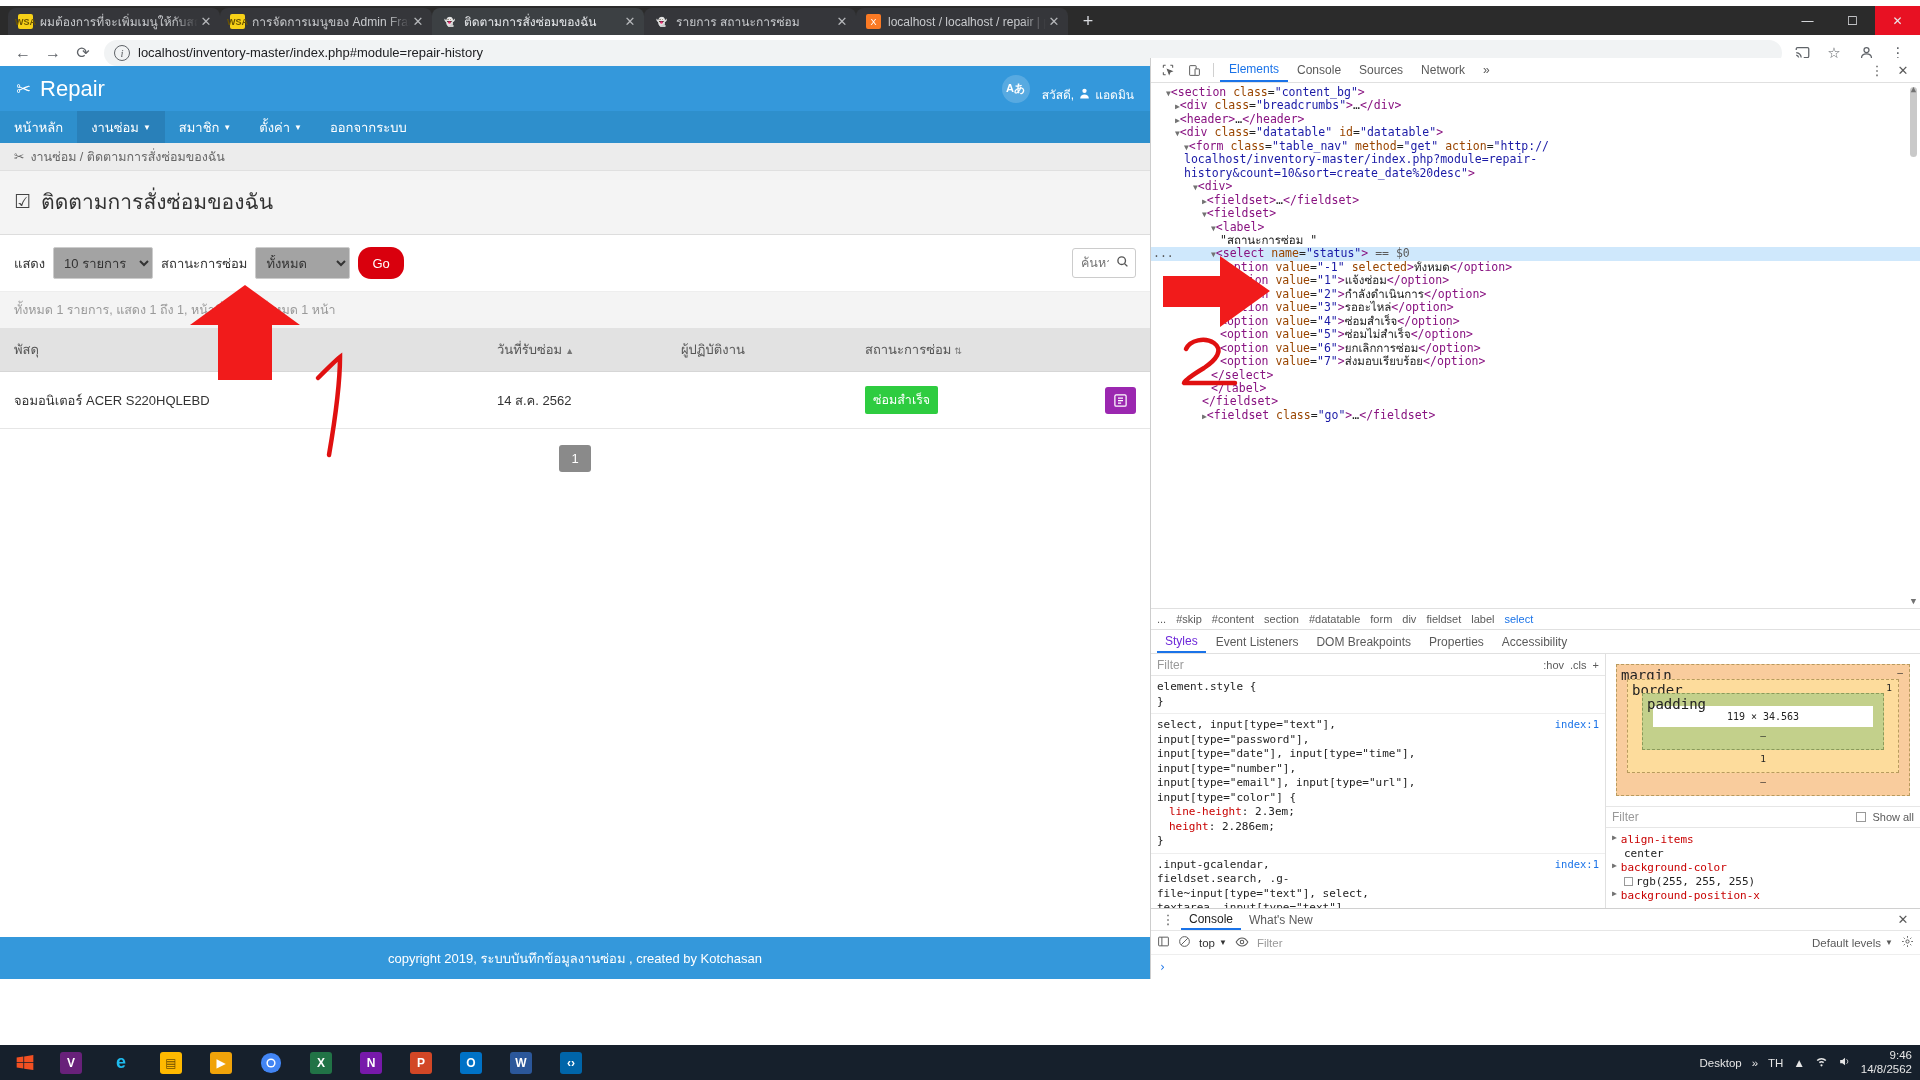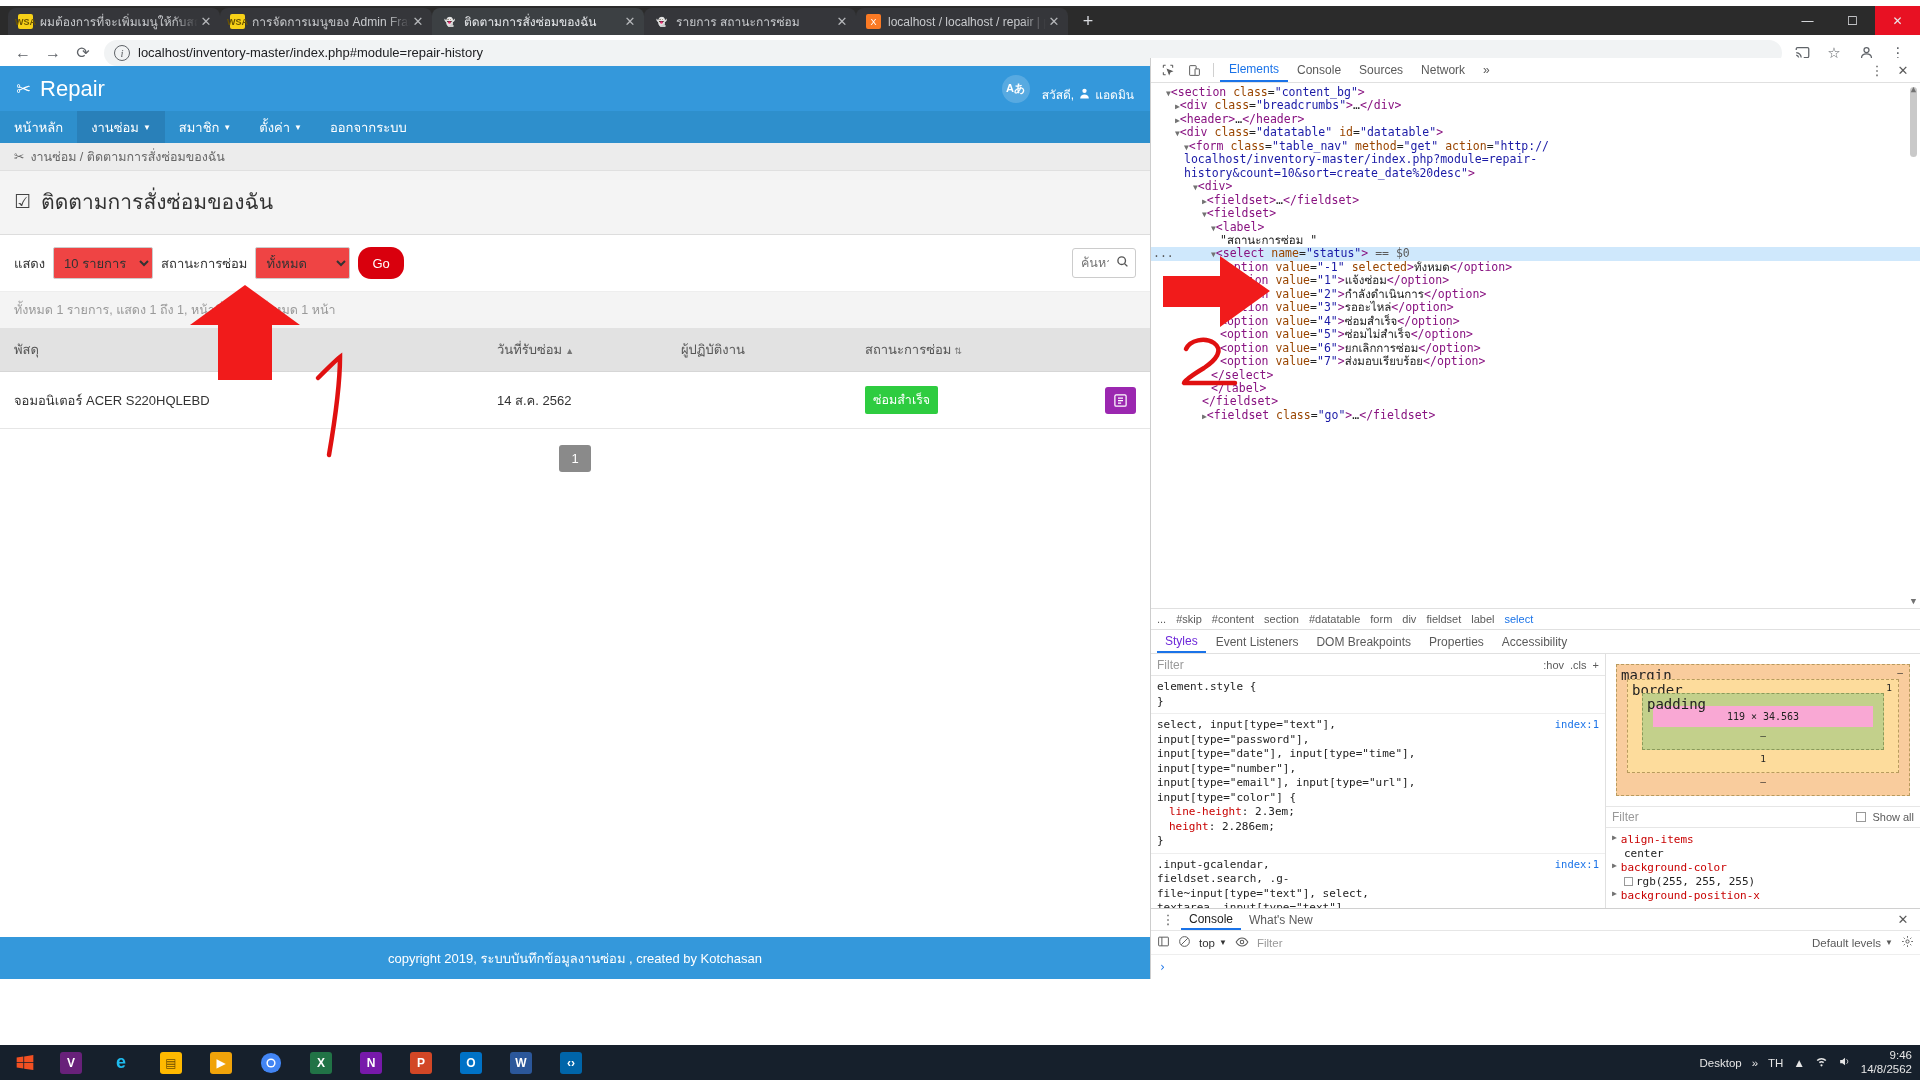--- a/index.html
+++ b/index.html
@@ -124,21 +124,21 @@
     font-size: 21px; color:#333;
     border-bottom: 1px solid #ddd;
   }
   .pagetitle .ticon { font-size:19px; color:#444; }
 
   .table-nav {
     background:#fff; padding: 12px 14px; display:flex; align-items:center; gap:8px;
   }
   .lbl { font-size:13px; color:#333; }
   select.ctl {
-    height: 32px; border:1px solid #ccc; background:#ef4444; font-size:13px;
+    height: 32px; border:1px solid #ccc; background:#a3a3a3; font-size:13px;
     padding: 0 6px; font-family:inherit; color:#333; border-radius:2px;
   }
   select#count { width: 100px; }
   select#status { width: 95px; }
   .gobtn {
     background:#d9000d; color:#fff; border:none; height:32px; padding: 0 14px;
     font-size:13px; border-radius:13px; font-family:inherit;
   }
   .searchwrap { margin-left:auto; position:relative; }
   .searchwrap input {
@@ -247,21 +247,21 @@
   .prop { color:#c80000; padding-left:12px; }
 
   .boxmodel { padding: 10px; }
   .bm-margin {
     border:1px dashed #b89b5e; background:#f9cc9d; padding: 14px 10px 8px; position:relative;
     text-align:center; font-size:10px; color:#222;
     font-family:"DejaVu Sans Mono",monospace;
   }
   .bm-border { border:1px dashed #b89b5e; background:#fddc9c; padding: 13px 14px 8px; position:relative;}
   .bm-padding { border:1px dashed #8a9a5a; background:#c3d08b; padding: 12px 10px 8px; position:relative;}
-  .bm-content { background:#f9a8d4; padding: 5px 8px; font-size:10px; }
+  .bm-content { background:#ffffff; padding: 5px 8px; font-size:10px; }
   .bm-label { position:absolute; left:4px; top:2px; font-size:14px; }
   .bm-side { position:absolute; font-size:9.5px; }
 
   .csslist { padding: 4px 6px; font-size:11px; font-family:"DejaVu Sans Mono",monospace; }
   .csslist .row { padding: 1px 0; display:flex; gap:4px;}
   .csslist .pname { color:#c80000; }
   .csslist .pval { color:#222; padding-left:12px; }
   .swatch { display:inline-block;width:9px;height:9px;border:1px solid #999;vertical-align:-1px;margin-right:3px;}
 
   .console-drawer {

